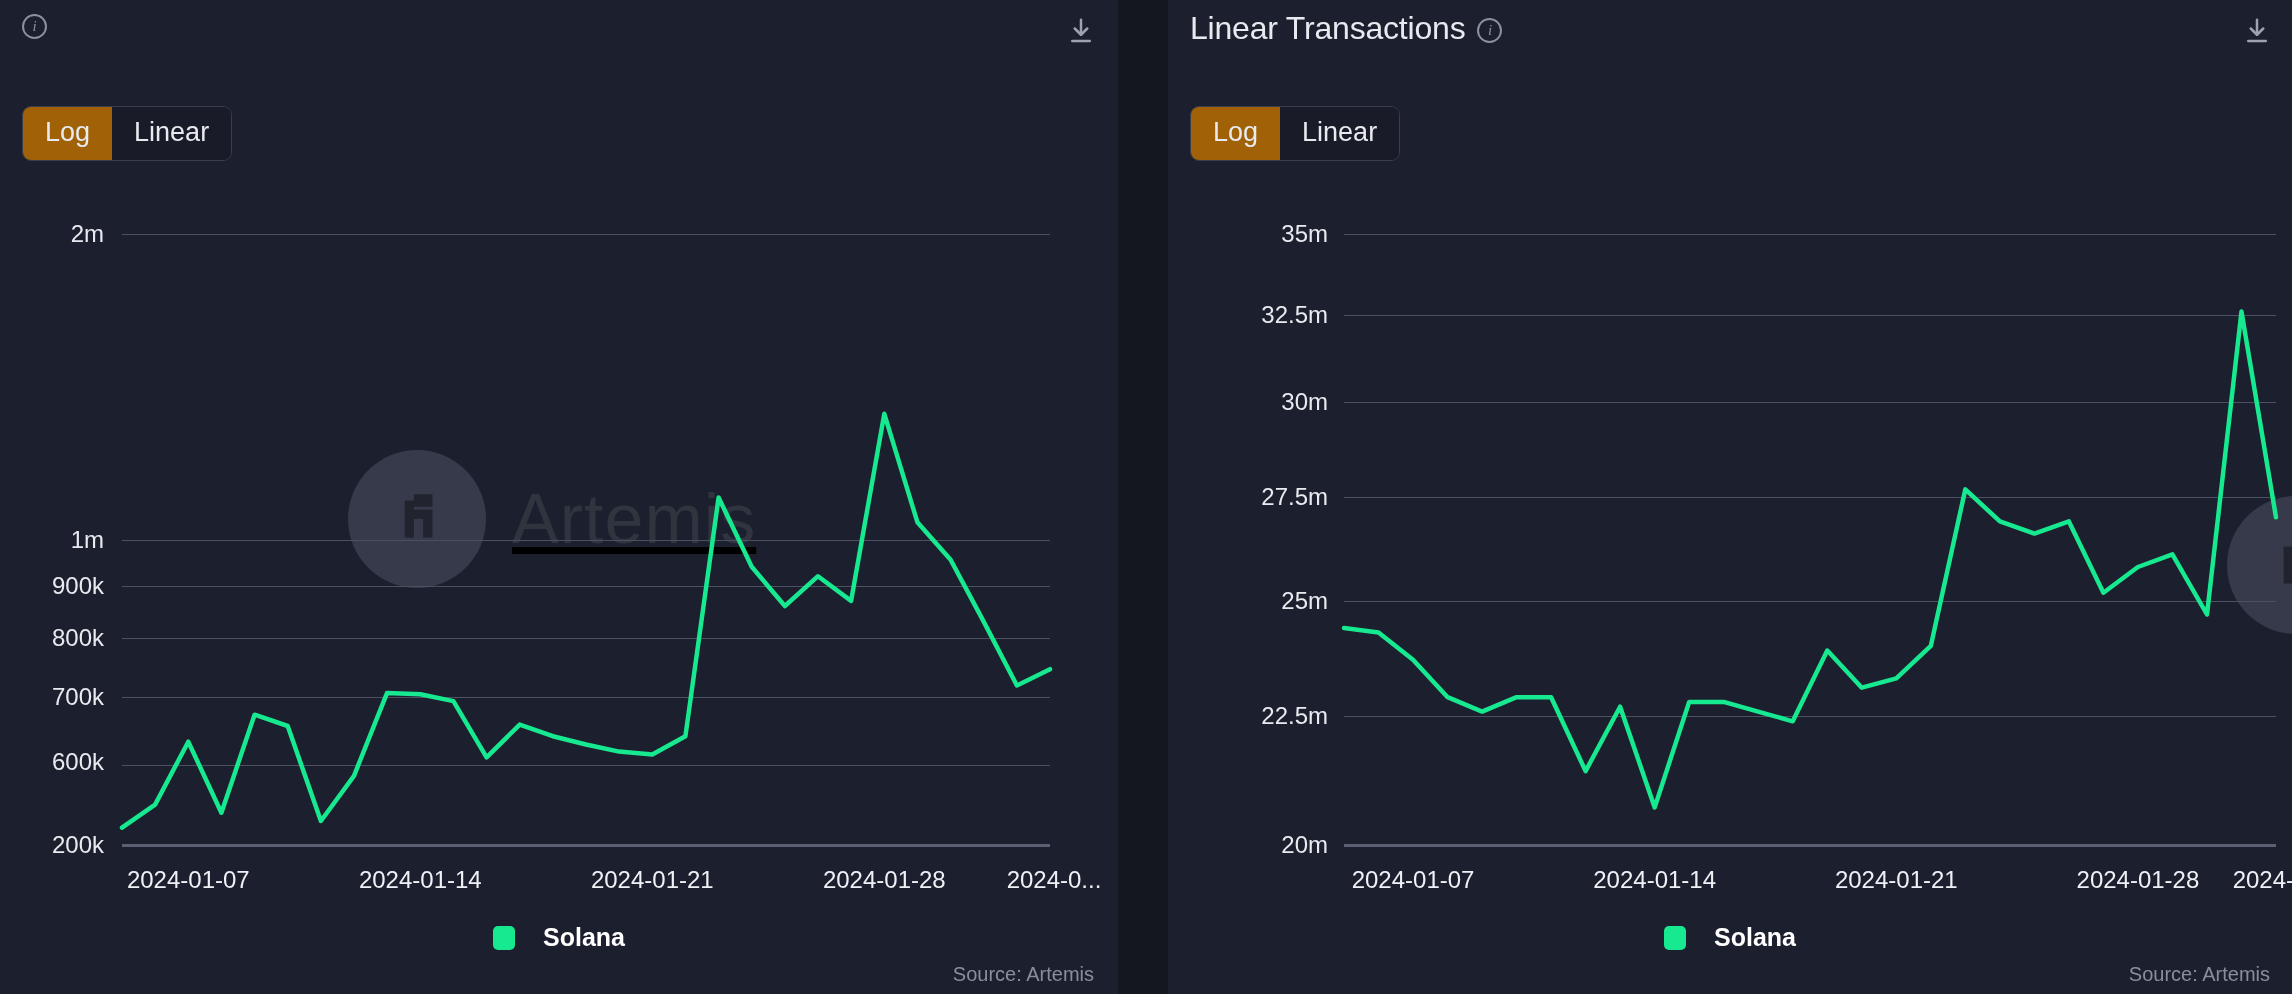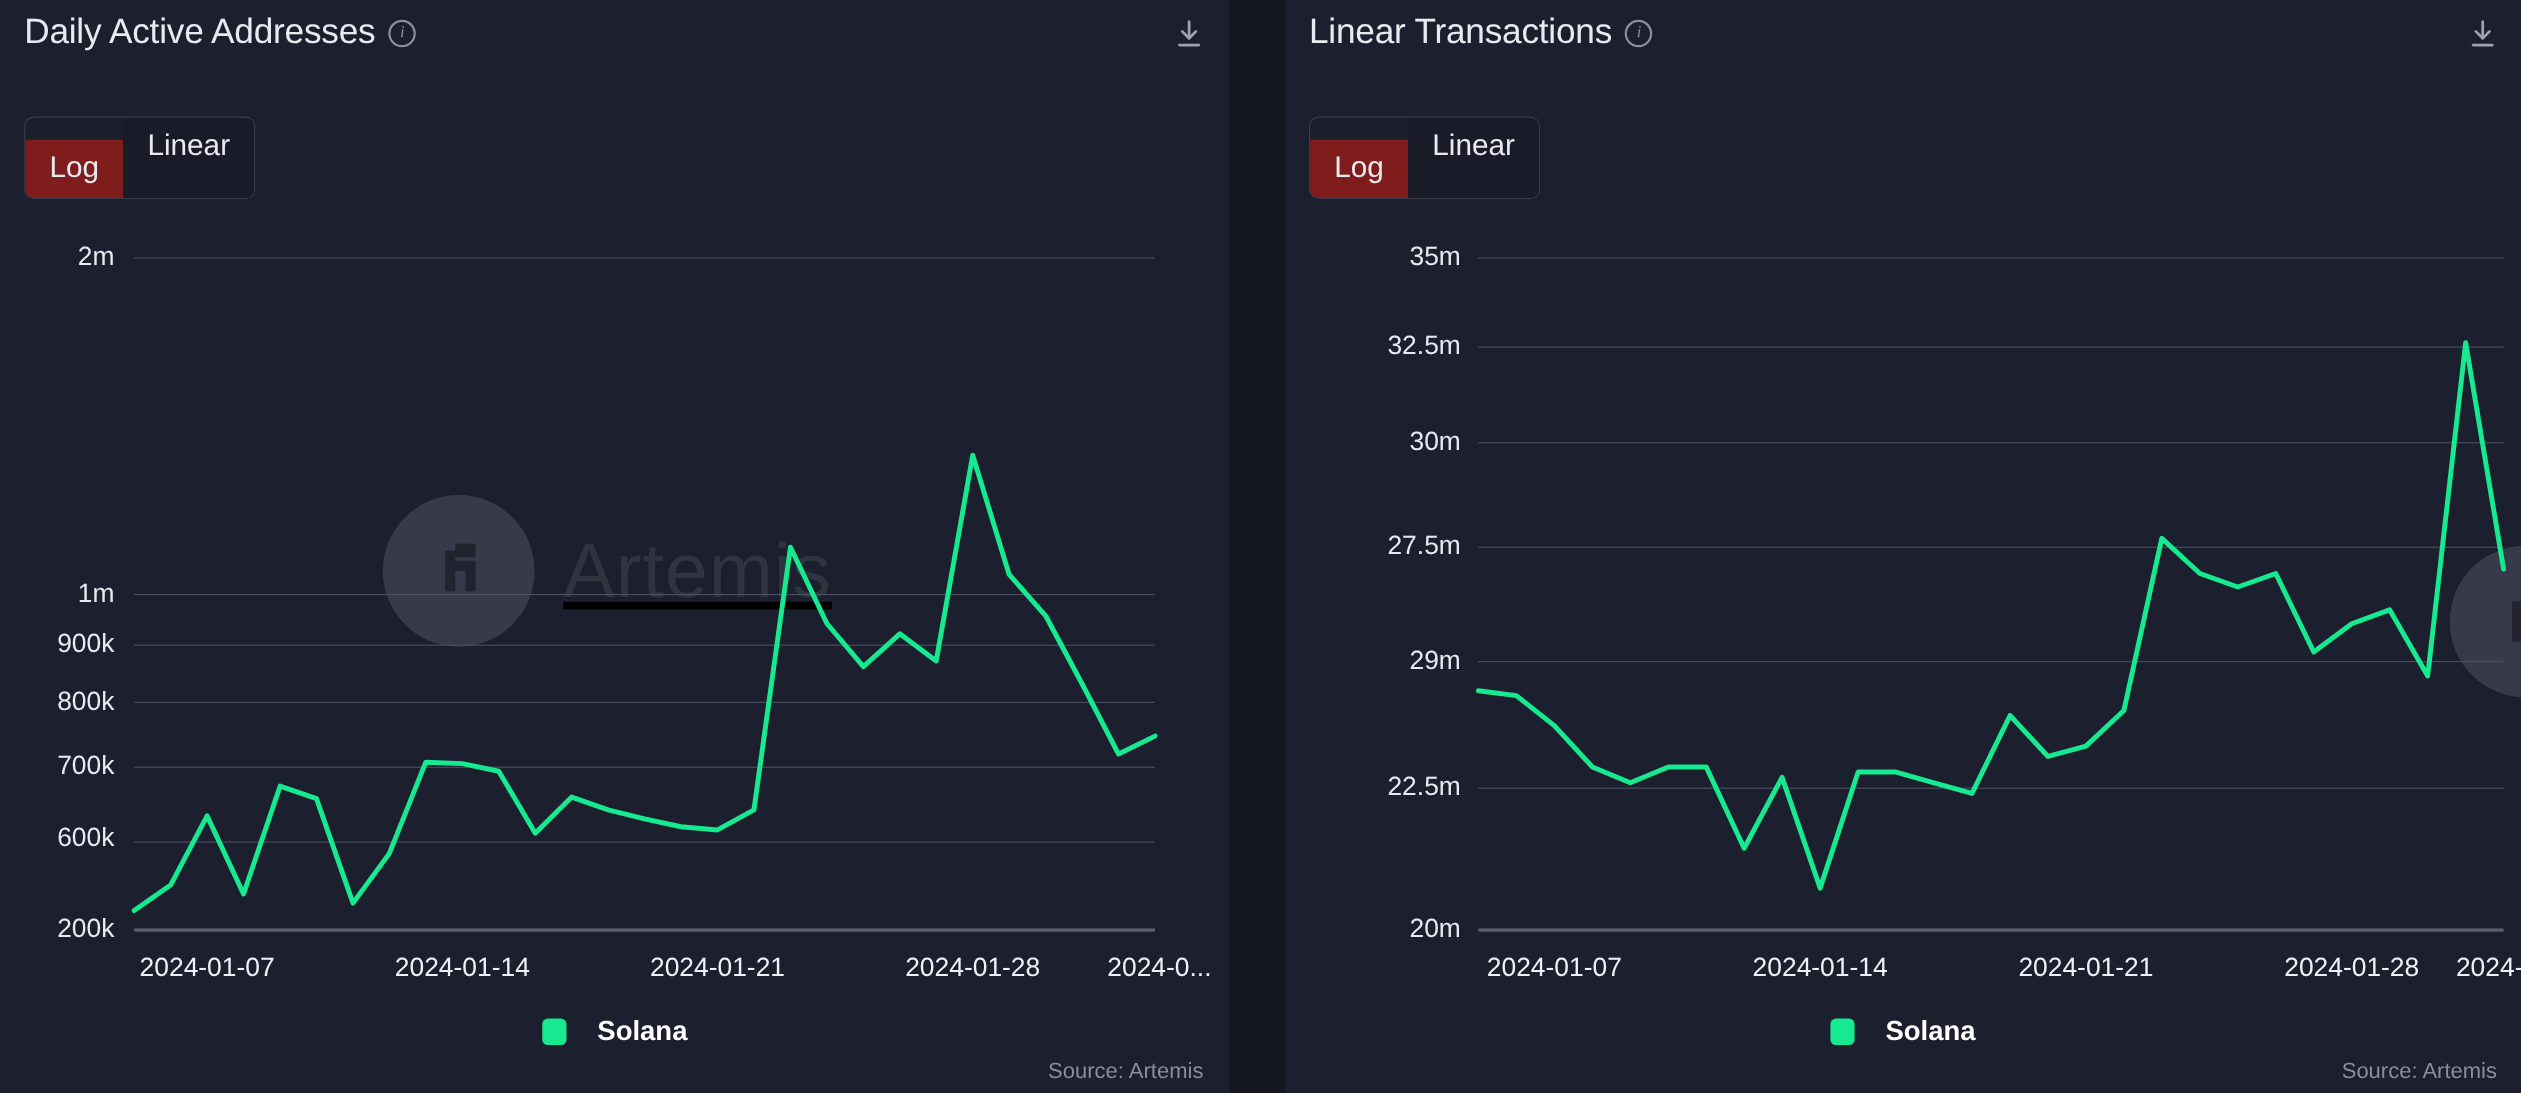--- a/index.html
+++ b/index.html
@@ -84,21 +84,21 @@
     background: #1b1e2b;
   }
   .scale-toggle .seg {
     padding: 12px 22px 14px 22px;
     font-size: 27px;
     color: #e9eaf0;
     cursor: pointer;
     line-height: 1;
     background: #191c28;
   }
-  .scale-toggle .seg.active { background: #7f1d1d; margin-top: 20px; }
+  .scale-toggle .seg.active { background: #a16207; }
 
   
   .plot {
     position: absolute;
   }
   .panel.left  .plot { left: 0; top: 0; width: 1118px; height: 994px; }
   .panel.right .plot { left: 0; top: 0; width: 1124px; height: 994px; }
 
   .grid-line {
     position: absolute;
@@ -181,21 +181,20 @@
   svg { display: block; }
 </style>
 </head>
 <body>
 
 <div id="root">
 
   <div class="panel left">
 
     <div class="chart-header">
-      <div class="chart-title">Daily Active Addresses</div>
       <div class="info-icon">i</div>
     </div>
 
     <div class="download-btn">
       <svg width="30" height="30" viewBox="0 0 24 24" fill="none" stroke="#9ea2b0" stroke-width="2" stroke-linecap="round" stroke-linejoin="round">
         <line x1="12" y1="3" x2="12" y2="15"></line>
         <polyline points="7,10 12,15 17,10"></polyline>
         <line x1="5" y1="20" x2="19" y2="20"></line>
       </svg>
     </div>
@@ -279,21 +278,21 @@
       </div>
     <div class="grid-line" style="left: 176px; width: 932px; top: 234px;"></div>
         <div class="ytick" style="right: 964px; top: 234px;">35m</div>
         <div class="grid-line" style="left: 176px; width: 932px; top: 314.913px;"></div>
         <div class="ytick" style="right: 964px; top: 314.913px;">32.5m</div>
         <div class="grid-line" style="left: 176px; width: 932px; top: 402.305px;"></div>
         <div class="ytick" style="right: 964px; top: 402.305px;">30m</div>
         <div class="grid-line" style="left: 176px; width: 932px; top: 497.306px;"></div>
         <div class="ytick" style="right: 964px; top: 497.306px;">27.5m</div>
         <div class="grid-line" style="left: 176px; width: 932px; top: 601.367px;"></div>
-        <div class="ytick" style="right: 964px; top: 601.367px;">29m</div>
+        <div class="ytick" style="right: 964px; top: 601.367px;">25m</div>
         <div class="grid-line" style="left: 176px; width: 932px; top: 716.402px;"></div>
         <div class="ytick" style="right: 964px; top: 716.402px;">22.5m</div>
         <div class="grid-line base" style="left: 176px; width: 932px; top: 844px;"></div>
         <div class="ytick" style="right: 964px; top: 845px;">20m</div>
         <div class="xtick" style="left: 245.037px;">2024-01-07</div>
         <div class="xtick" style="left: 486.667px;">2024-01-14</div>
         <div class="xtick" style="left: 728.296px;">2024-01-21</div>
         <div class="xtick" style="left: 969.926px;">2024-01-28</div>
         <div class="xtick" style="left: 1112px;">2024-0...</div>
         <svg width="1124" height="994" style="position: absolute; left: 0px; top: 0px;">

